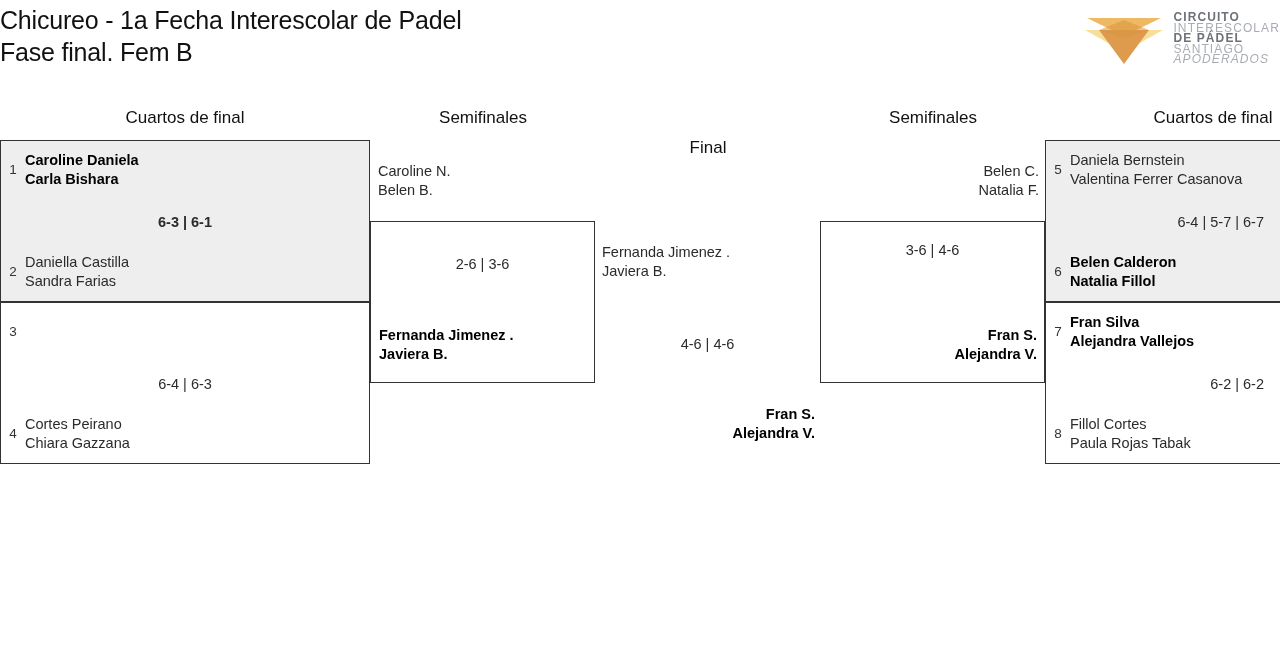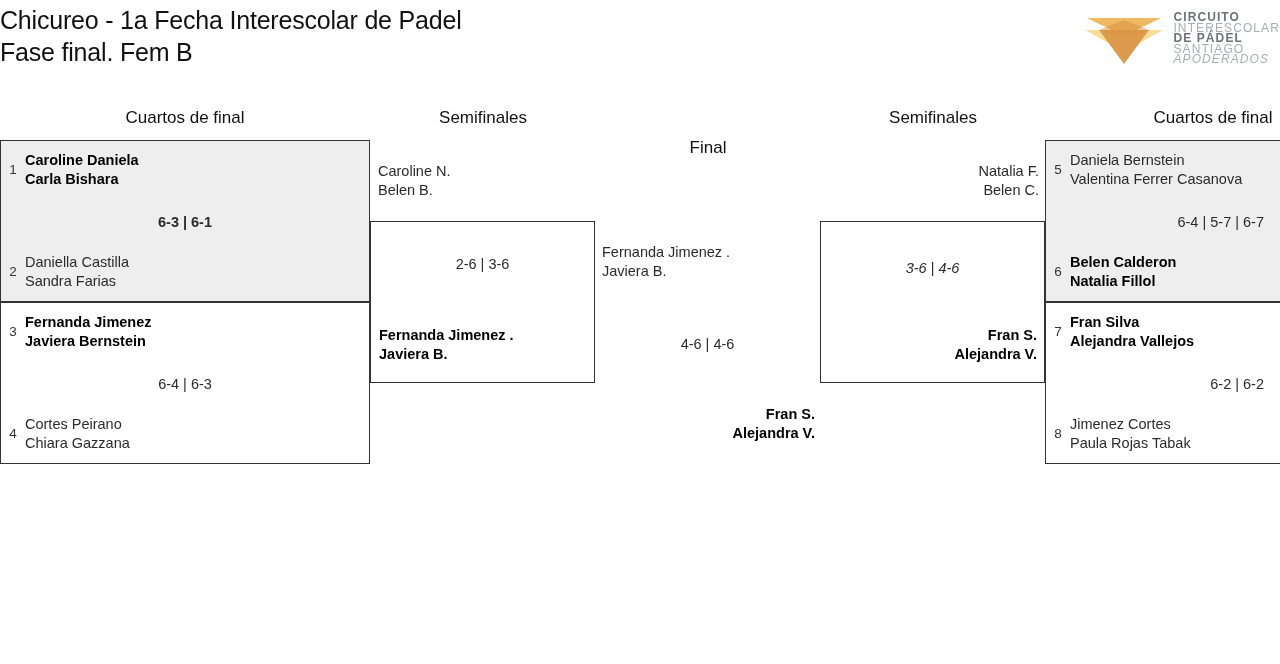--- a/index.html
+++ b/index.html
@@ -138,24 +138,20 @@
       <span class="names">
         <span class="nm">Daniella Castilla</span>
         <span class="nm">Sandra Farias</span>
       </span>
     </div>
   </div>
 
   <div class="match" style="left:0px; top:302px; width:370px; height:162px;">
     <div class="team top winner">
       <span class="seed">3</span>
-      <span class="names">
-        <span class="nm">Fernanda Jimenez</span>
-        <span class="nm">Javiera Bernstein</span>
-      </span>
     </div>
     <div class="score" style="top:73px;">6-4 | 6-3</div>
     <div class="team bottom loser">
       <span class="seed">4</span>
       <span class="names">
         <span class="nm">Cortes Peirano</span>
         <span class="nm">Chiara Gazzana</span>
       </span>
     </div>
   </div>
@@ -179,26 +175,26 @@
   </div>
 
   <div class="score" style="left:595px; width:225px; top:336px;">4-6 | 4-6</div>
 
   <div class="label-entry ar winner" style="left:620px; width:195px; top:405px;">
     <span class="nm">Fran S.</span>
     <span class="nm">Alejandra V.</span>
   </div>
 
   <div class="label-entry ar loser" style="left:845px; width:194px; top:162px;">
+    <span class="nm">Belen C.</span>
     <span class="nm">Natalia F.</span>
-    <span class="nm">Belen C.</span>
   </div>
 
   <div class="match" style="left:820px; top:221px; width:225px; height:162px;">
-    <div class="score" style="top:38px;font-style:italic;">3-6 | 4-6</div>
+    <div class="score" style="top:20px;">3-6 | 4-6</div>
     <div class="label-entry ar winner" style="right:7px; top:104px;">
       <span class="nm">Fran S.</span>
       <span class="nm">Alejandra V.</span>
     </div>
   </div>
 
   <div class="match shaded rtl" style="left:1045px; top:140px; width:370px; height:162px;">
     <div class="team top loser">
       <span class="seed">5</span>
       <span class="names">
@@ -221,19 +217,19 @@
       <span class="seed">7</span>
       <span class="names">
         <span class="nm">Fran Silva</span>
         <span class="nm">Alejandra Vallejos</span>
       </span>
     </div>
     <div class="score al-right" style="top:73px; right:138px; left:0;">6-2 | 6-2</div>
     <div class="team bottom loser">
       <span class="seed">8</span>
       <span class="names">
-        <span class="nm">Jimenez Cortes</span>
+        <span class="nm">Fillol Cortes</span>
         <span class="nm">Paula Rojas Tabak</span>
       </span>
     </div>
   </div>
 
 </div>
 
 </body></html>

